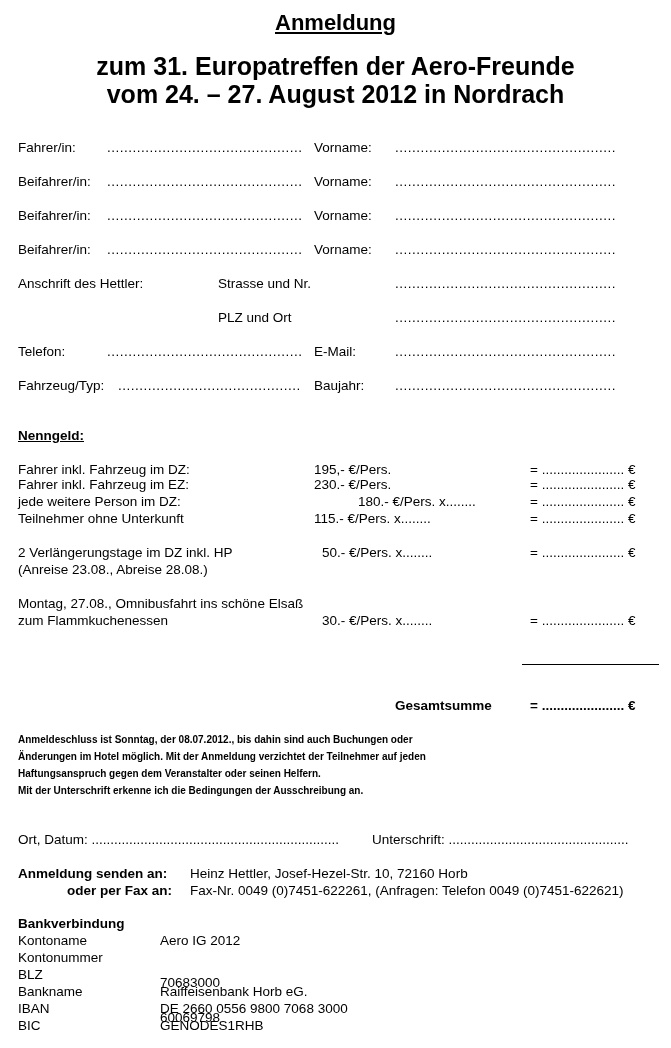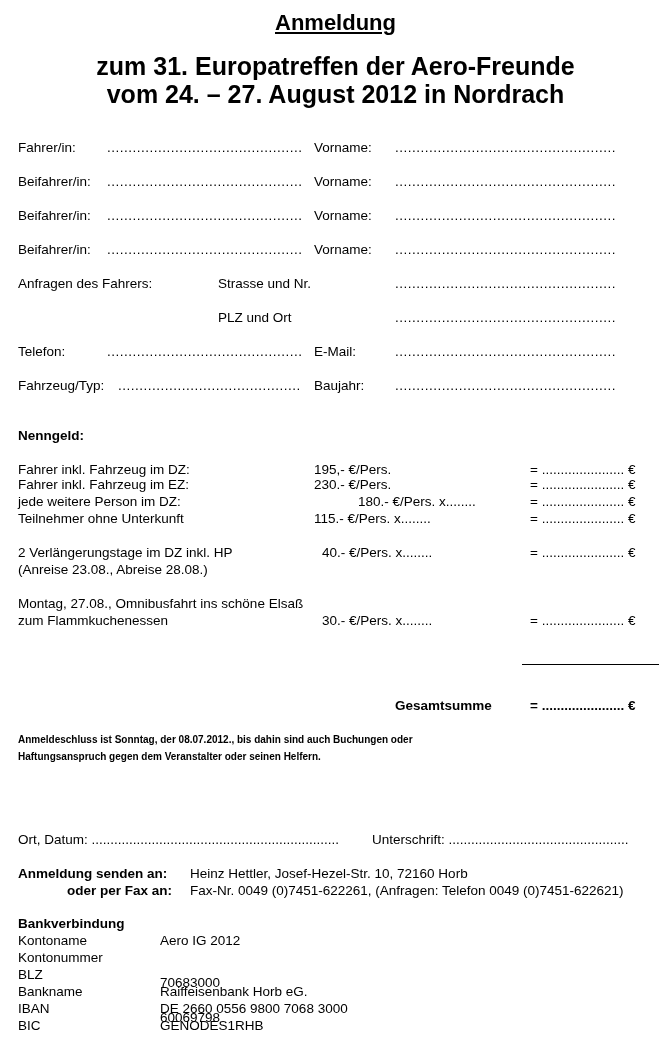--- a/index.html
+++ b/index.html
@@ -12,21 +12,21 @@
   .title {
     left: 0; width: 671px; text-align: center; top: 10px;
     font-size: 22px; font-weight: bold; text-decoration: underline;
   }
   .subtitle {
     left: 0; width: 671px; text-align: center;
     font-size: 25px; font-weight: bold; line-height: 28px;
   }
   .dots { letter-spacing: 0.5px; }
   .bold { font-weight: bold; }
-  .ul { }
+  .ul { text-decoration: underline; }
   .para { font-weight: bold; font-size: 10px; line-height: 17px; }
   .line { position: absolute; border-top: 1px solid #000; }
   .bank-label { left: 18px; }
   .bank-value { left: 160px; }
 </style>
 </head>
 <body>
 
 <div class="abs title">Anmeldung</div>
 <div class="abs subtitle" style="top:52px;">zum 31. Europatreffen der Aero-Freunde</div>
@@ -47,21 +47,21 @@
   <span class="abs dots" style="left:107px;top:208px;">..............................................</span>
   <span class="abs" style="left:314px;top:208px;">Vorname:</span>
   <span class="abs dots" style="left:395px;top:208px;">....................................................</span>
 
   <span class="abs" style="left:18px;top:242px;">Beifahrer/in:</span>
   <span class="abs dots" style="left:107px;top:242px;">..............................................</span>
   <span class="abs" style="left:314px;top:242px;">Vorname:</span>
   <span class="abs dots" style="left:395px;top:242px;">....................................................</span>
 </div>
 
-<span class="abs" style="left:18px;top:276px;">Anfragen des Fahrers:</span>
+<span class="abs" style="left:18px;top:276px;">Anschrift des Hettler:</span>
 <span class="abs" style="left:218px;top:276px;text-align:center;">Strasse und Nr.</span>
 <span class="abs dots" style="left:395px;top:276px;">....................................................</span>
 
 <span class="abs" style="left:218px;top:310px;">PLZ und Ort</span>
 <span class="abs dots" style="left:395px;top:310px;">....................................................</span>
 
 <span class="abs" style="left:18px;top:344px;">Telefon:</span>
 <span class="abs dots" style="left:107px;top:344px;">..............................................</span>
 <span class="abs" style="left:314px;top:344px;">E-Mail:</span>
 <span class="abs dots" style="left:395px;top:344px;">....................................................</span>
@@ -85,37 +85,39 @@
   <span class="abs" style="left:18px;top:494px;">jede weitere Person im DZ:</span>
   <span class="abs" style="left:314px;top:494px;margin-left:44px;">180.- €/Pers. x........</span>
   <span class="abs" style="left:530px;top:494px;">= ...................... €</span>
 
   <span class="abs" style="left:18px;top:511px;">Teilnehmer ohne Unterkunft</span>
   <span class="abs" style="left:314px;top:511px;">115.- €/Pers. x........</span>
   <span class="abs" style="left:530px;top:511px;">= ...................... €</span>
 
   <span class="abs" style="left:18px;top:545px;">2 Verlängerungstage im DZ inkl. HP</span>
   <span class="abs" style="left:18px;top:562px;">(Anreise 23.08., Abreise 28.08.)</span>
-  <span class="abs" style="left:322px;top:545px;">40.- €/Pers. x........</span>
+  <span class="abs" style="left:322px;top:545px;">50.- €/Pers. x........</span>
   <span class="abs" style="left:530px;top:545px;">= ...................... €</span>
 
   <span class="abs" style="left:18px;top:596px;">Montag, 27.08., Omnibusfahrt ins schöne Elsaß</span>
   <span class="abs" style="left:18px;top:613px;">zum Flammkuchenessen</span>
   <span class="abs" style="left:322px;top:613px;">30.- €/Pers. x........</span>
   <span class="abs" style="left:530px;top:613px;">= ...................... €</span>
 </div>
 
 <div class="line" style="left:522px;top:664px;width:137px;"></div>
 
 <span class="abs bold" style="left:395px;top:698px;">Gesamtsumme</span>
 <span class="abs bold" style="left:530px;top:698px;">= ...................... €</span>
 
 <div class="abs para" style="left:18px;top:731px;">
   <div>Anmeldeschluss ist Sonntag, der 08.07.2012., bis dahin sind auch Buchungen oder</div>
+  <div>Änderungen im Hotel möglich. Mit der Anmeldung verzichtet der Teilnehmer auf jeden</div>
   <div>Haftungsanspruch gegen dem Veranstalter oder seinen Helfern.</div>
+  <div>Mit der Unterschrift erkenne ich die Bedingungen der Ausschreibung an.</div>
 </div>
 
 <span class="abs" style="left:18px;top:832px;">Ort, Datum: ..................................................................</span>
 <span class="abs" style="left:372px;top:832px;">Unterschrift: ................................................</span>
 
 <span class="abs bold" style="left:18px;top:866px;">Anmeldung senden an:</span>
 <span class="abs" style="left:190px;top:866px;">Heinz Hettler, Josef-Hezel-Str. 10, 72160 Horb</span>
 <span class="abs bold" style="left:67px;top:883px;">oder per Fax an:</span>
 <span class="abs" style="left:190px;top:883px;">Fax-Nr. 0049 (0)7451-622261, (Anfragen: Telefon 0049 (0)7451-622621)</span>
 

